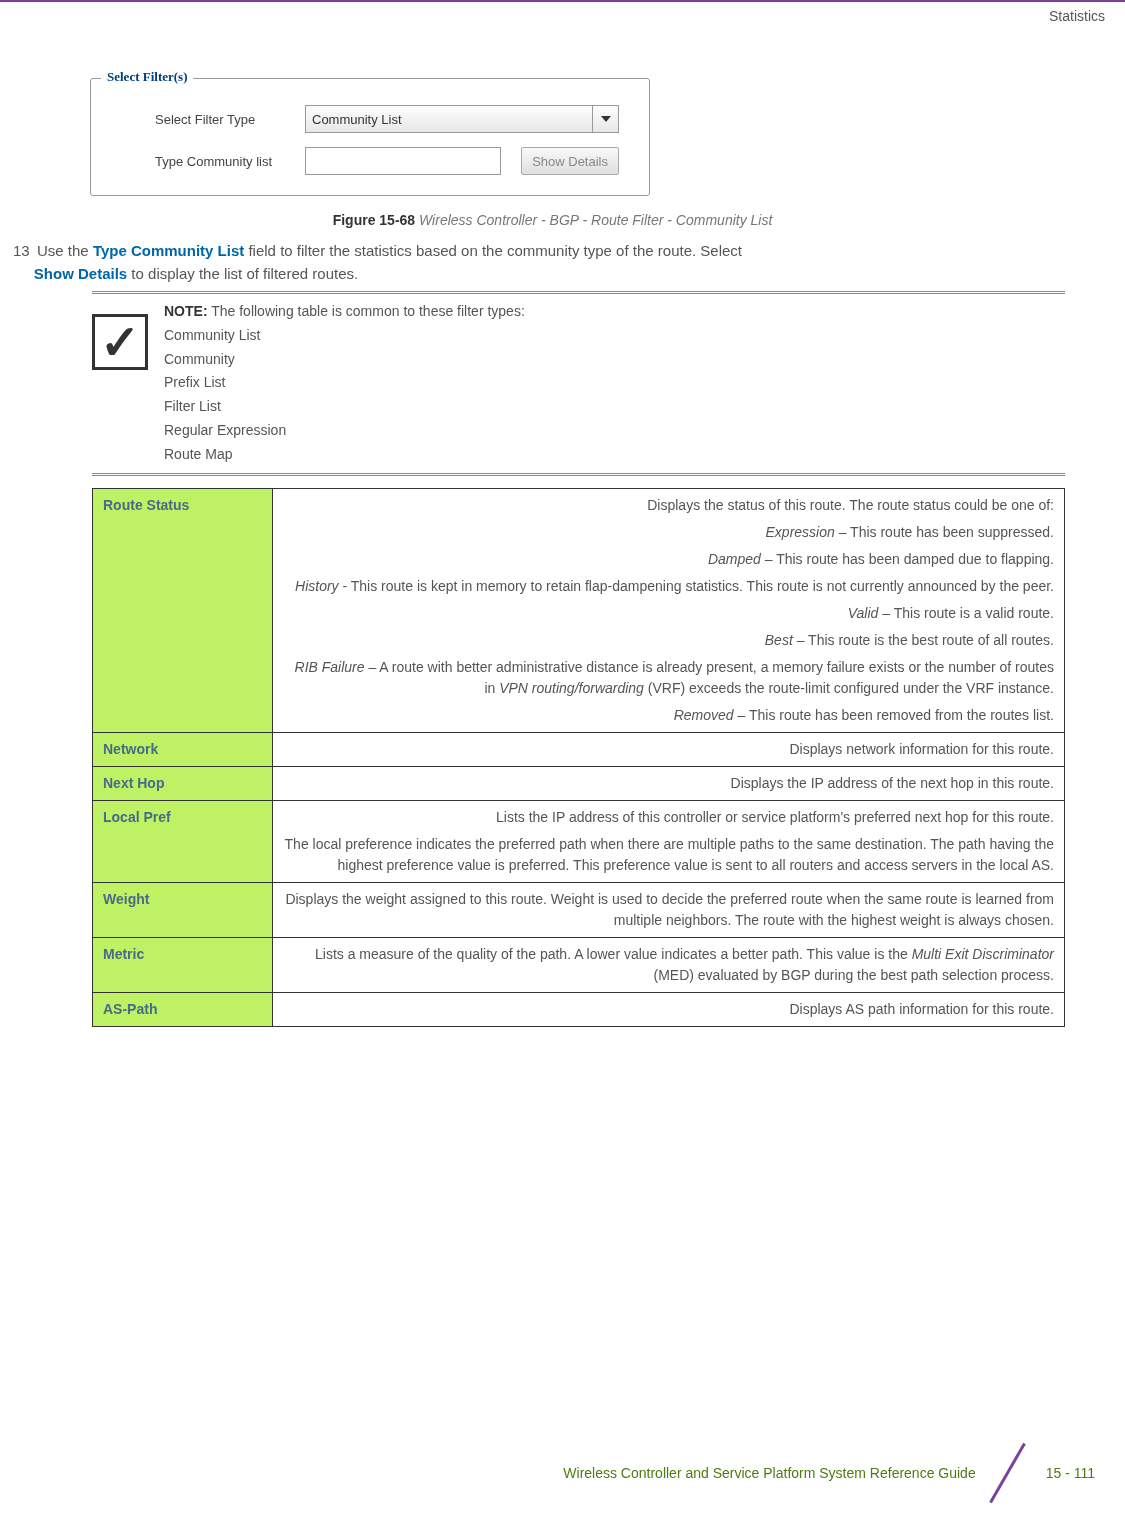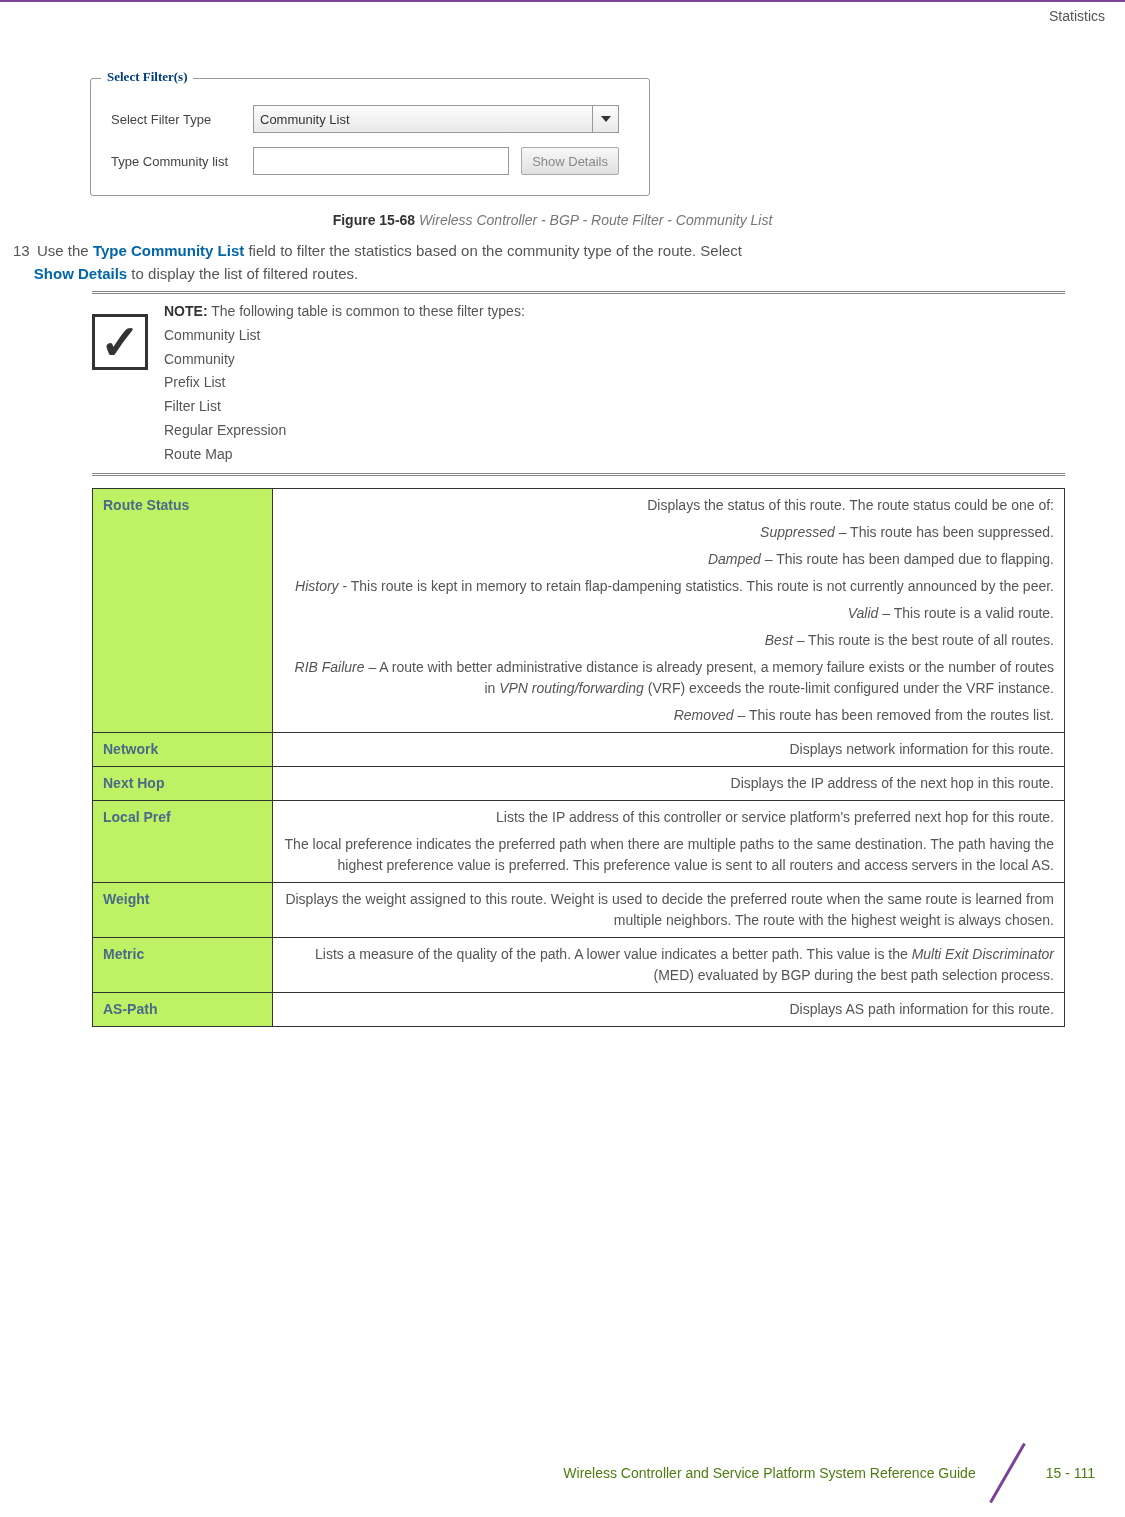--- a/index.html
+++ b/index.html
@@ -48,21 +48,22 @@
       padding: 0 6px;
       font-weight: bold;
       color: #003f7f;
       font-size: 13px;
       font-family: Liberation Serif, serif;
     }
     .filter-row {
       display: flex;
       align-items: center;
       margin-top: 14px;
-      gap: 12px;
+      gap: 20px;
+      margin-left: 44px;
     }
     .filter-label {
       width: 130px;
       text-align: left;
       color: #444;
       font-size: 13px;
     }
     .select-wrap {
       flex: 1;
       height: 28px;
@@ -289,21 +290,21 @@
       </div>
     </div>
   </div>
 
   <table class="def-table">
     <tbody id="table-body">
         <tr>
           <td class="term">Route Status</td>
           <td>
             <div class="desc-para">Displays the status of this route. The route status could be one of:</div>
-            <div class="desc-para"><span class="italic">Suppressed</span> – This route has been suppressed.</div>
+            <div class="desc-para"><span class="italic">Expression</span> – This route has been suppressed.</div>
             <div class="desc-para"><span class="italic">Damped</span> – This route has been damped due to flapping.</div>
             <div class="desc-para"><span class="italic">History</span> - This route is kept in memory to retain flap-dampening statistics. This route is not currently announced by the peer.</div>
             <div class="desc-para"><span class="italic">Valid</span> – This route is a valid route.</div>
             <div class="desc-para"><span class="italic">Best</span> – This route is the best route of all routes.</div>
             <div class="desc-para"><span class="italic">RIB Failure</span> – A route with better administrative distance is already present, a memory failure exists or the number of routes in <span class="italic">VPN routing/forwarding</span> (VRF) exceeds the route-limit configured under the VRF instance.</div>
             <div class="desc-para"><span class="italic">Removed</span> – This route has been removed from the routes list.</div>
           </td>
         </tr>
         <tr>
           <td class="term">Network</td>

